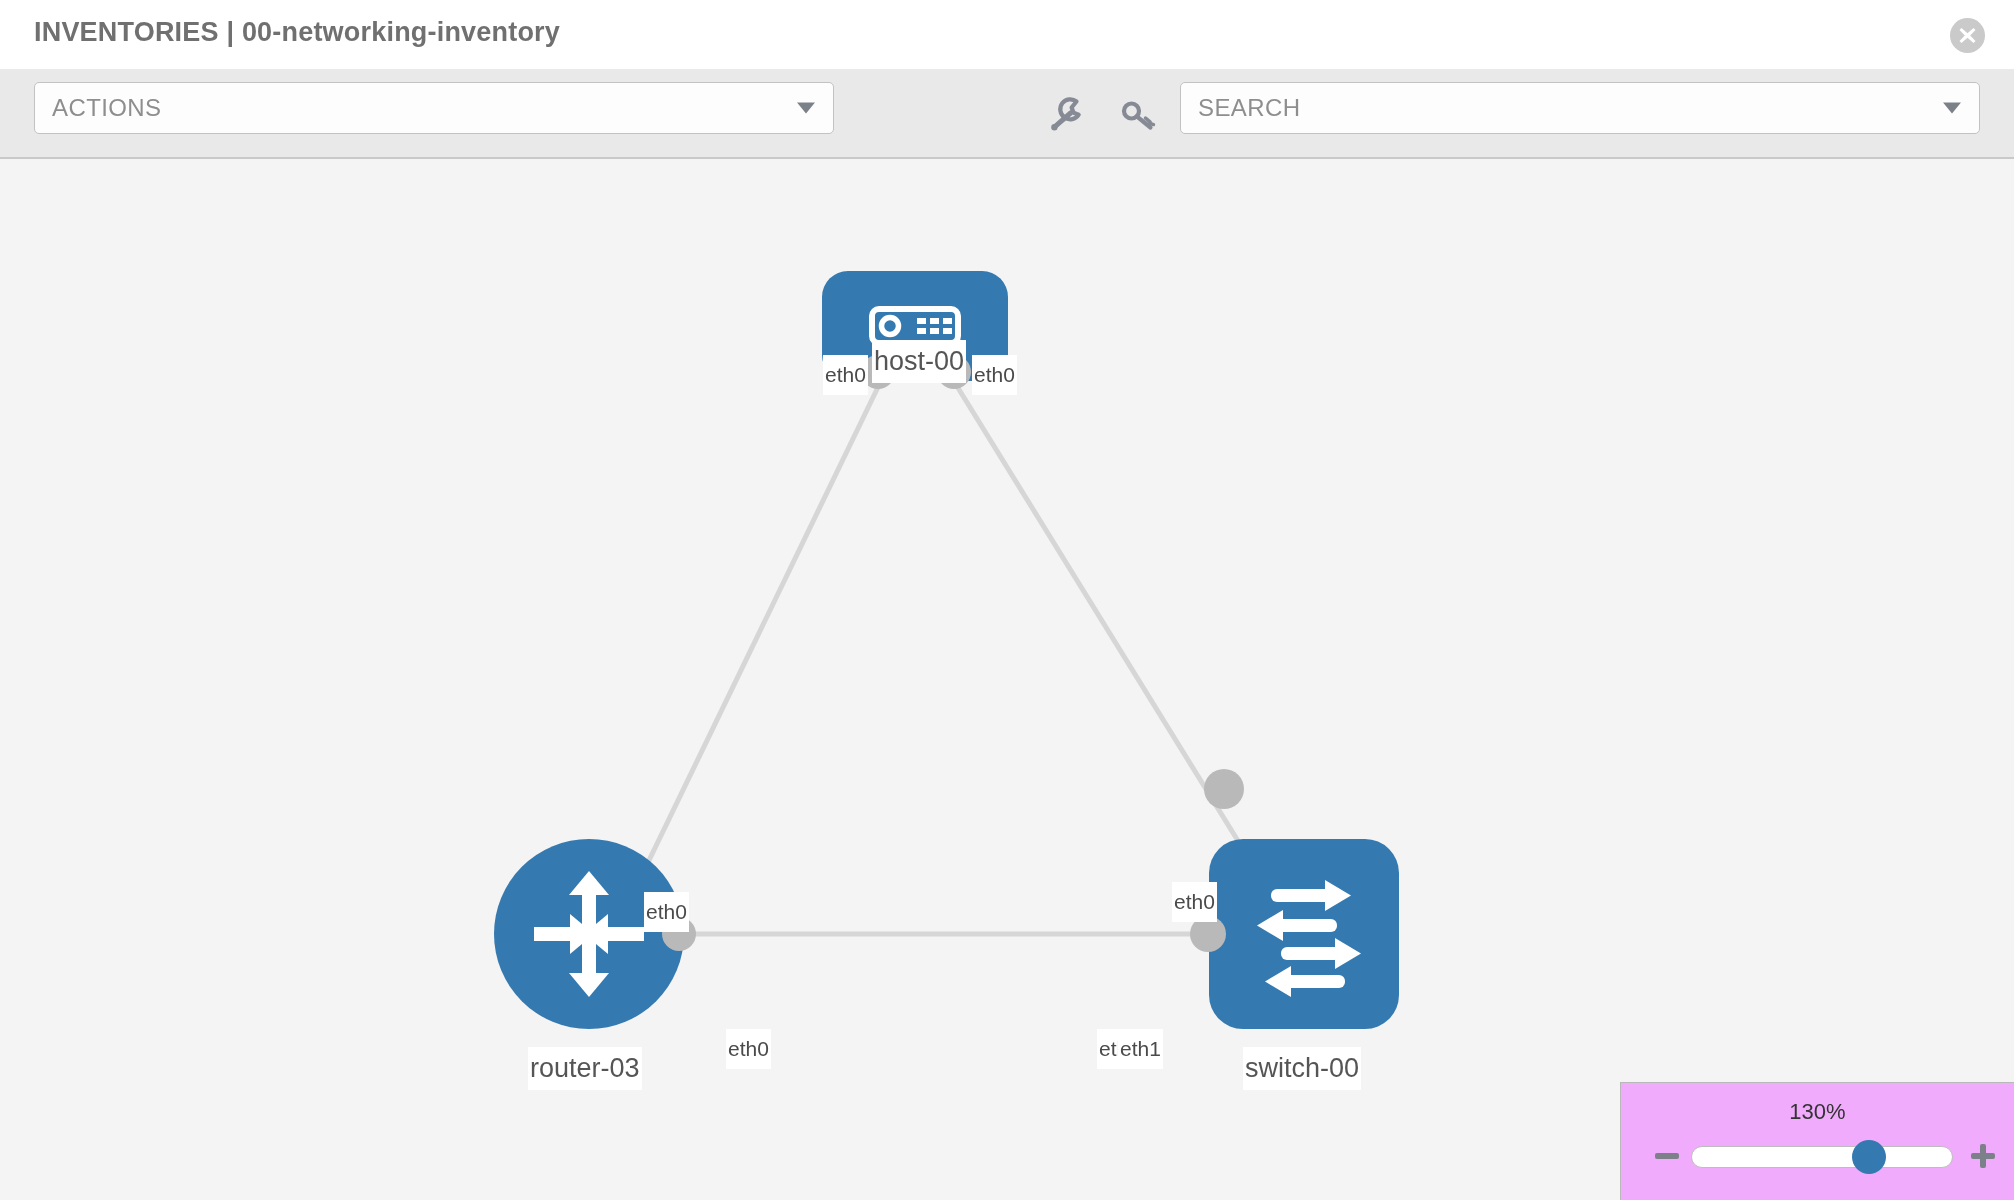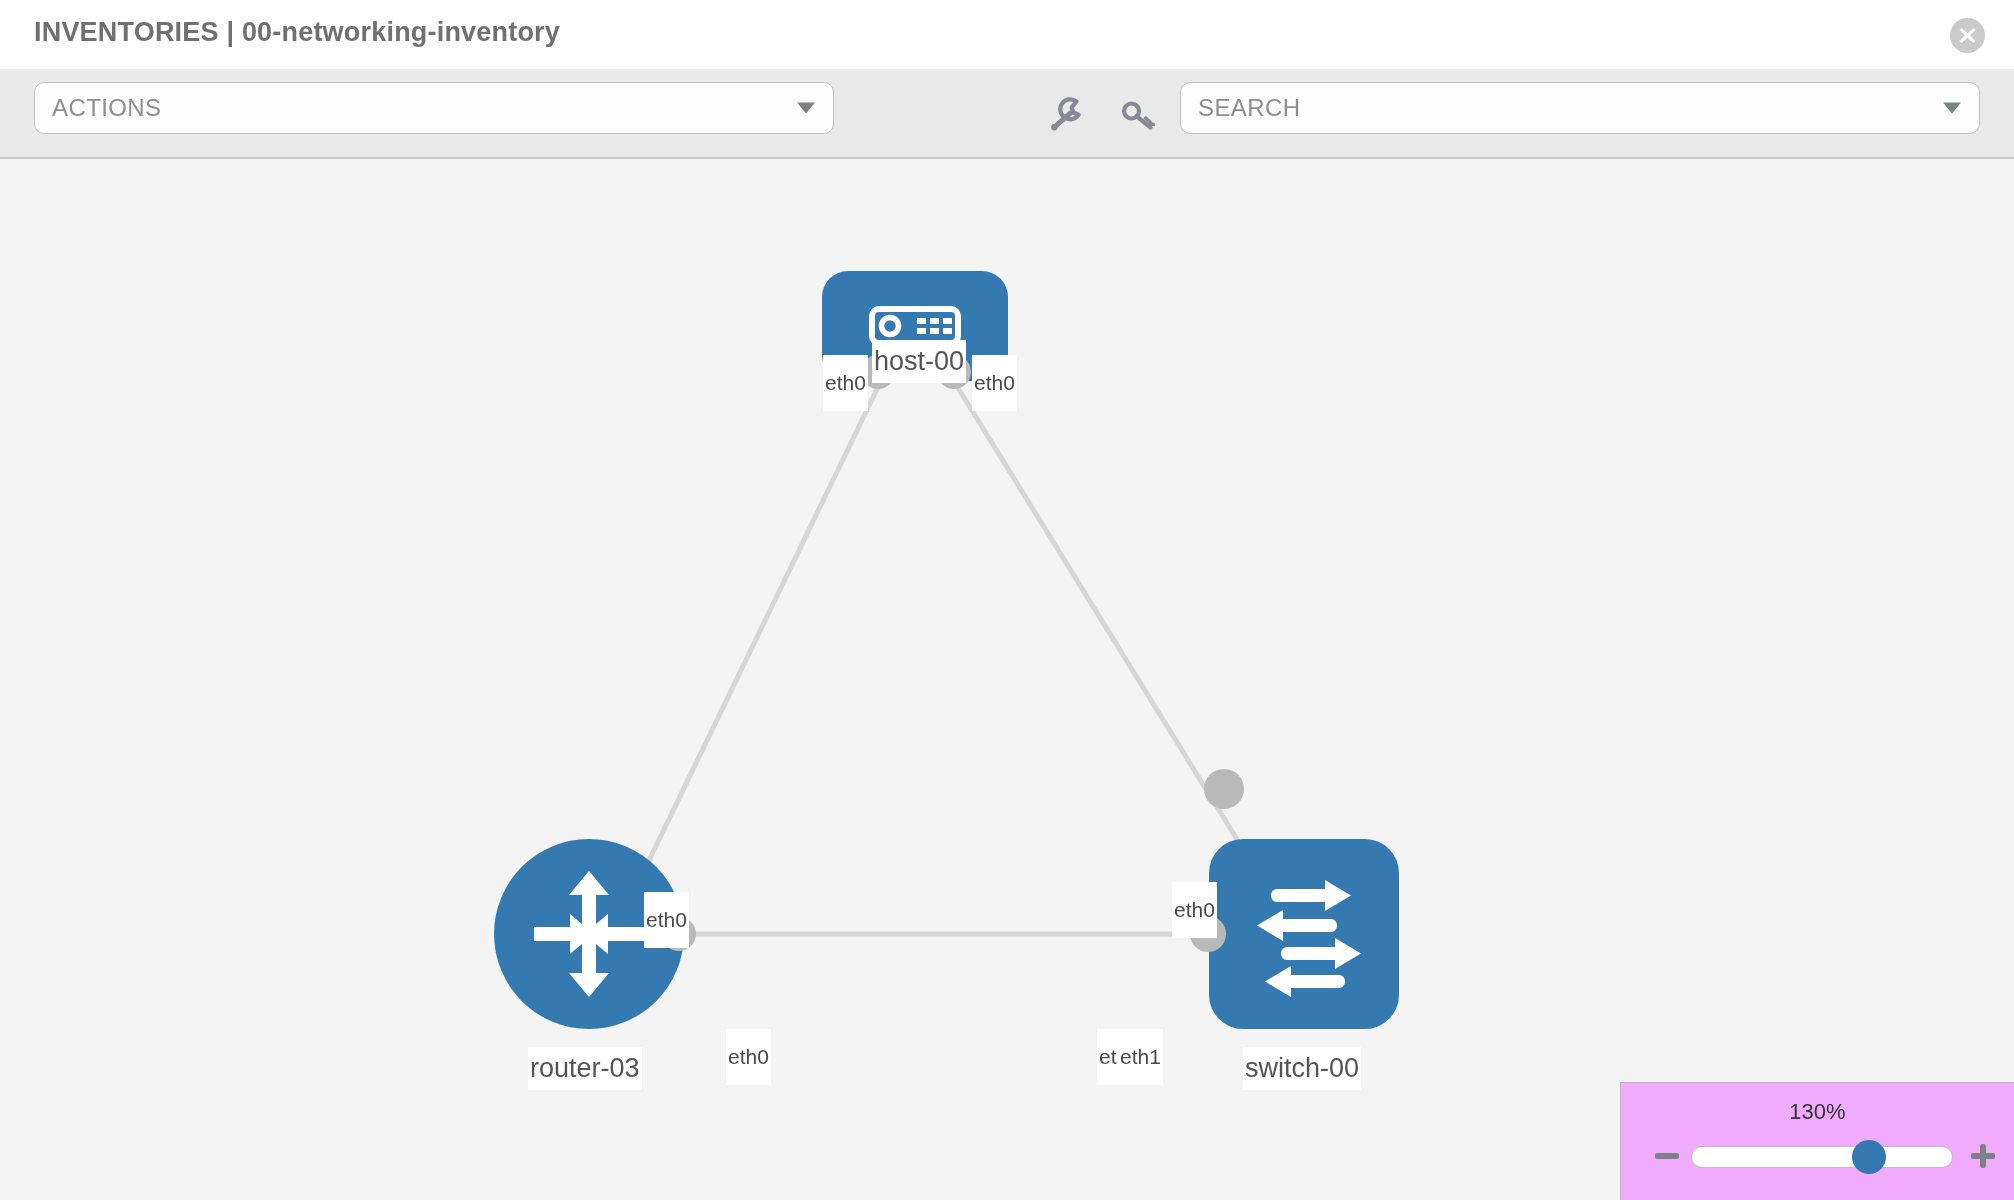--- a/index.html
+++ b/index.html
@@ -59,21 +59,21 @@
     background: #e9e9e9;
     border-bottom: 2px solid #c9c9c9;
     box-sizing: border-box;
   }
 
   .sel-box {
     position: absolute;
     height: 52px;
     background: #fdfdfd;
     border: 1px solid #c2c2c2;
-    border-radius: 10px;
+    border-radius: 5px;
     box-sizing: border-box;
   }
   .actions-box { left: 34px; top: 82px; width: 800px; }
   .search-box  { left: 1180px; top: 82px; width: 800px; text-align: center; }
 
   .sel-label {
     position: absolute;
     left: 17px;
     top: 50%;
     transform: translateY(-50%);
@@ -162,21 +162,21 @@
     white-space: nowrap;
     padding: 6px 2px;
     line-height: 1.15;
   }
   .iface-label {
     position: absolute;
     font-size: 21px;
     color: #4a4a4a;
     background: #ffffff;
     white-space: nowrap;
-    padding: 16px 2px;
+    padding: 8px 2px;
     line-height: 1.15;
   }
 
   
   .zoom-panel {
     position: absolute;
     left: 1620px;
     top: 1082px;
     width: 394px;
     height: 118px;

